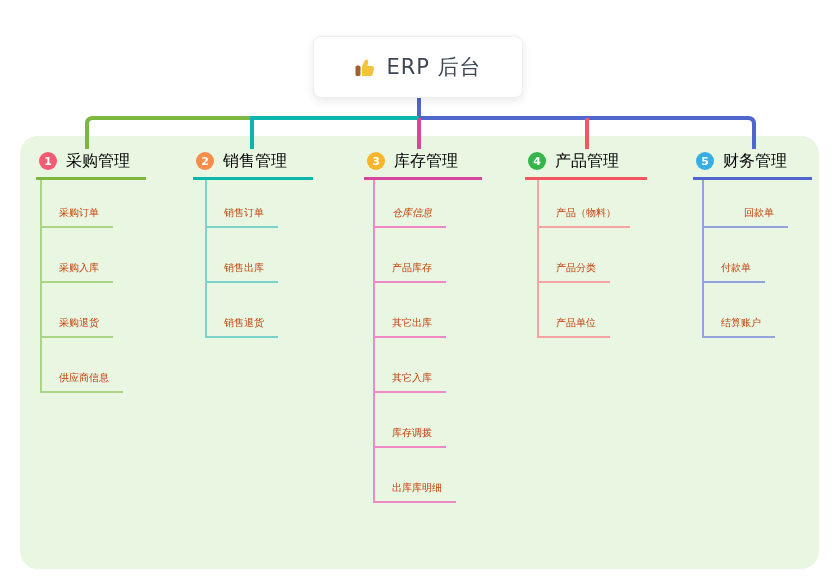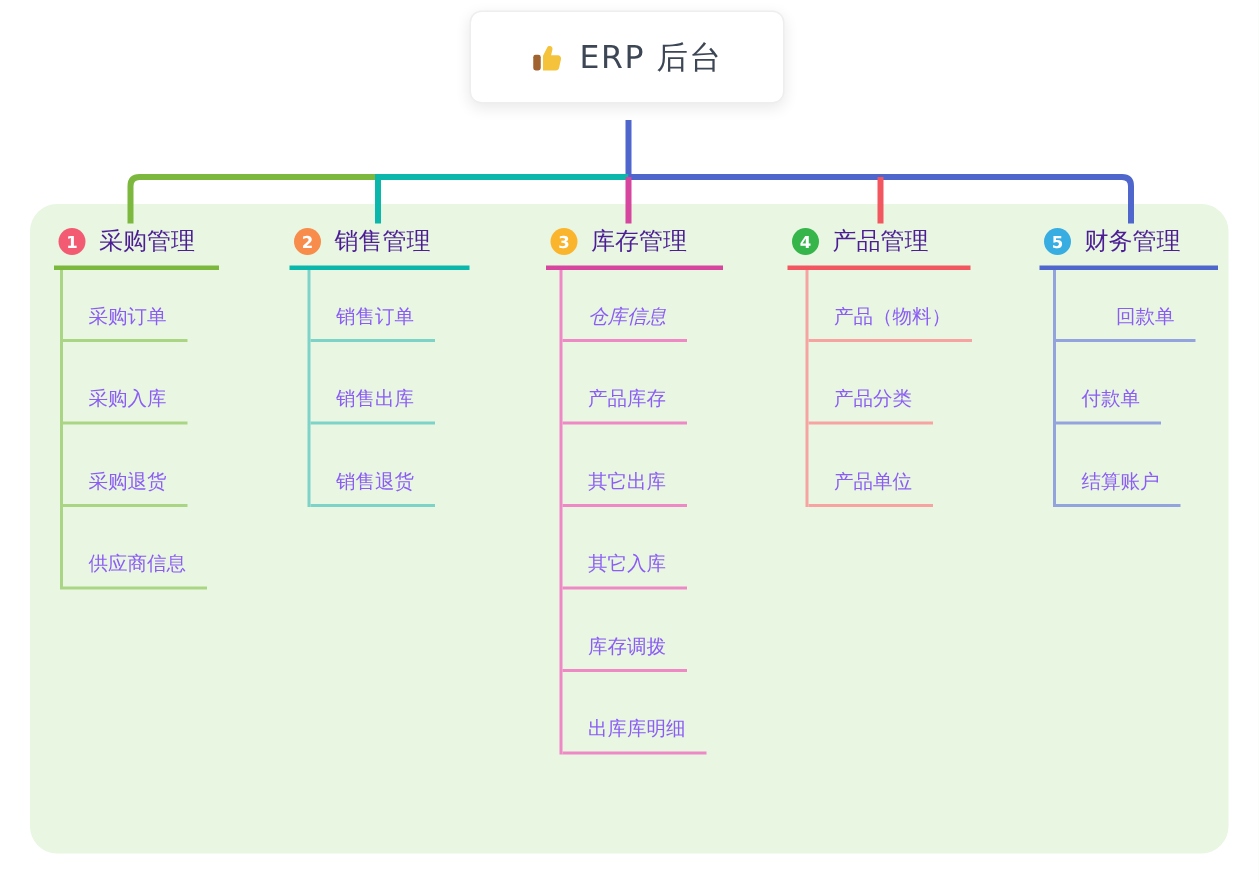--- a/index.html
+++ b/index.html
@@ -15,21 +15,21 @@
   .panel {
     position: absolute;
     left: 20px; top: 136px;
     width: 799px; height: 433px;
     background: #e8f6e2;
     border-radius: 18px;
   }
 
   .root-node {
     position: absolute;
-    left: 313px; top: 7px;
+    left: 313px; top: 36px;
     width: 210px; height: 62px;
     background: #ffffff;
     border: 1px solid #eeeeee;
     border-radius: 8px;
     box-shadow: 0 3px 10px rgba(0,0,0,0.09);
     display: flex; align-items: center; justify-content: center;
     gap: 8px;
     box-sizing: border-box;
     z-index: 3;
   }
@@ -65,41 +65,41 @@
     width: 18px; height: 18px;
     border-radius: 50%;
     color: #ffffff;
     font-size: 11px; font-weight: bold;
     display: flex; align-items: center; justify-content: center;
     flex: 0 0 auto;
   }
   .branch-label {
     font-size: 16px;
     font-weight: 500;
-    color: #4c1d95;
+    color: #000000;
     white-space: nowrap;
   }
 
   .children {
     border-left: 2px solid #ccc;
     width: max-content;
   }
   .child {
     height: 55px;
     display: flex;
     align-items: flex-end;
     width: max-content;
     border-bottom: 2px solid #ccc;
     padding: 0 14px 0 17px;
     box-sizing: border-box;
   }
   .child.first { height: 48px; }
   .child span {
-    font-size: 13px;
-    color: #8b5cf6;
+    font-size: 10px;
+    color: #c2410c;
     padding-bottom: 6px;
     white-space: nowrap;
   }
 </style>
 </head>
 <body>
 
 <div class="stage">
 
   <div class="panel"></div>

